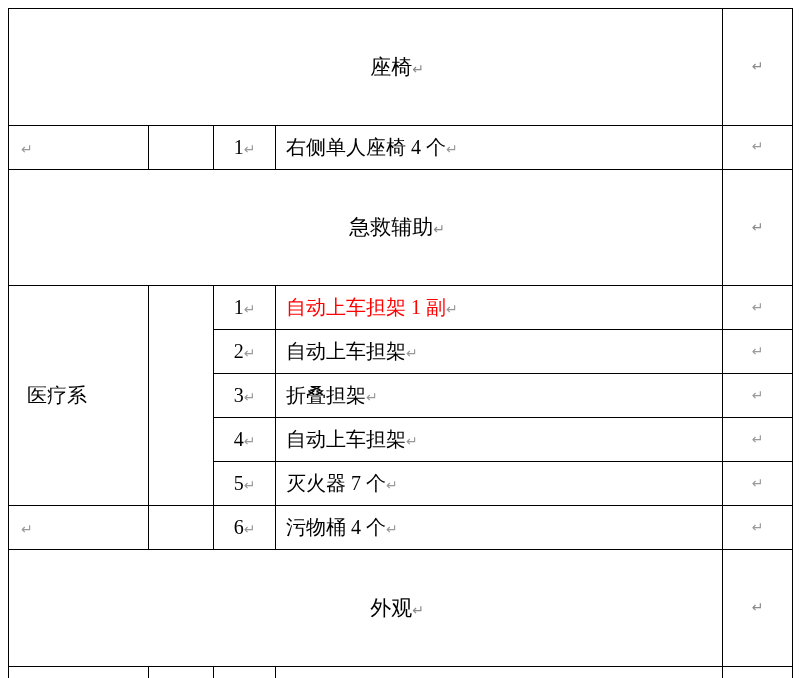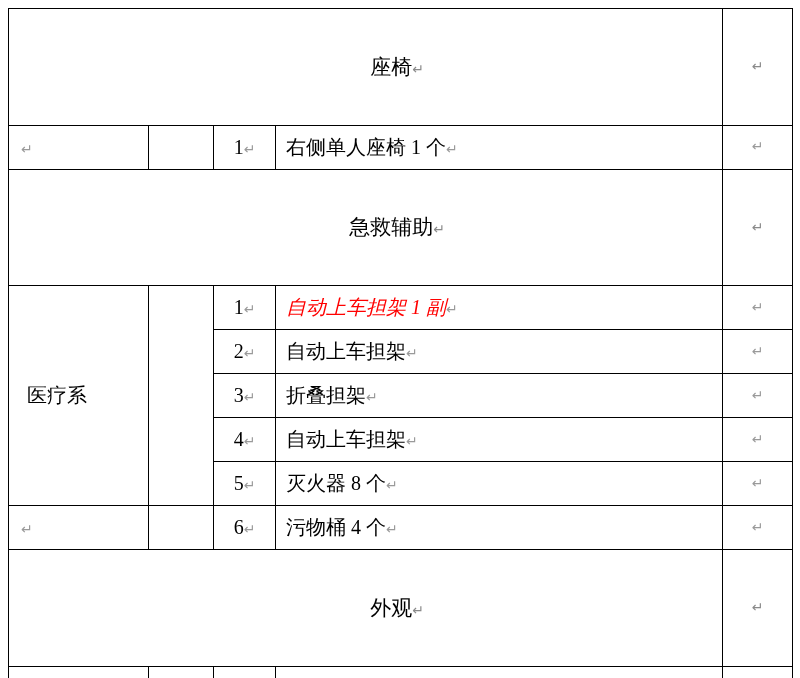--- a/index.html
+++ b/index.html
@@ -74,21 +74,20 @@
     font-size: 14px;
     font-family: "Liberation Sans", sans-serif;
   }
   .hdr-pilcrow {
     color: #8a8a8a;
     font-size: 14px;
     font-family: "Liberation Sans", sans-serif;
   }
   .red {
     color: #ff0000;
-    font-style: italic;
   }
   .empty-cell .cell-inner {
     text-align: left;
     padding-left: 12px;
     min-height: 22px;
   }
   .greyfill {
     background: #ebebeb;
   }
   .desc-multiline .cell-inner {
@@ -126,21 +125,21 @@
         <td class="cat-cell empty-cell">
           <div class="cell-inner"><span class="pilcrow">↵</span></div>
         </td>
         <td class="greyfill">
           <div class="cell-inner">&nbsp;</div>
         </td>
         <td class="no-cell">
           <div class="cell-inner"><span>1</span><span class="pilcrow">↵</span></div>
         </td>
         <td>
-          <div class="cell-inner"><span>右侧单人座椅 1 个</span><span class="pilcrow">↵</span></div>
+          <div class="cell-inner"><span>右侧单人座椅 4 个</span><span class="pilcrow">↵</span></div>
         </td>
         <td class="note-cell">
           <div class="cell-inner"><span class="pilcrow">↵</span></div>
         </td>
       </tr>
 
       <tr class="header-row">
         <td colspan="4">
           <div class="cell-inner">
             <span>急救辅助</span><span class="hdr-pilcrow">↵</span>
@@ -203,21 +202,21 @@
         <td class="note-cell">
           <div class="cell-inner"><span class="pilcrow">↵</span></div>
         </td>
       </tr>
 
       <tr>
         <td class="no-cell">
           <div class="cell-inner"><span>5</span><span class="pilcrow">↵</span></div>
         </td>
         <td>
-          <div class="cell-inner"><span>灭火器 8 个</span><span class="pilcrow">↵</span></div>
+          <div class="cell-inner"><span>灭火器 7 个</span><span class="pilcrow">↵</span></div>
         </td>
         <td class="note-cell">
           <div class="cell-inner"><span class="pilcrow">↵</span></div>
         </td>
       </tr>
 
       <tr>
         <td class="cat-cell empty-cell">
           <div class="cell-inner"><span class="pilcrow">↵</span></div>
         </td>

